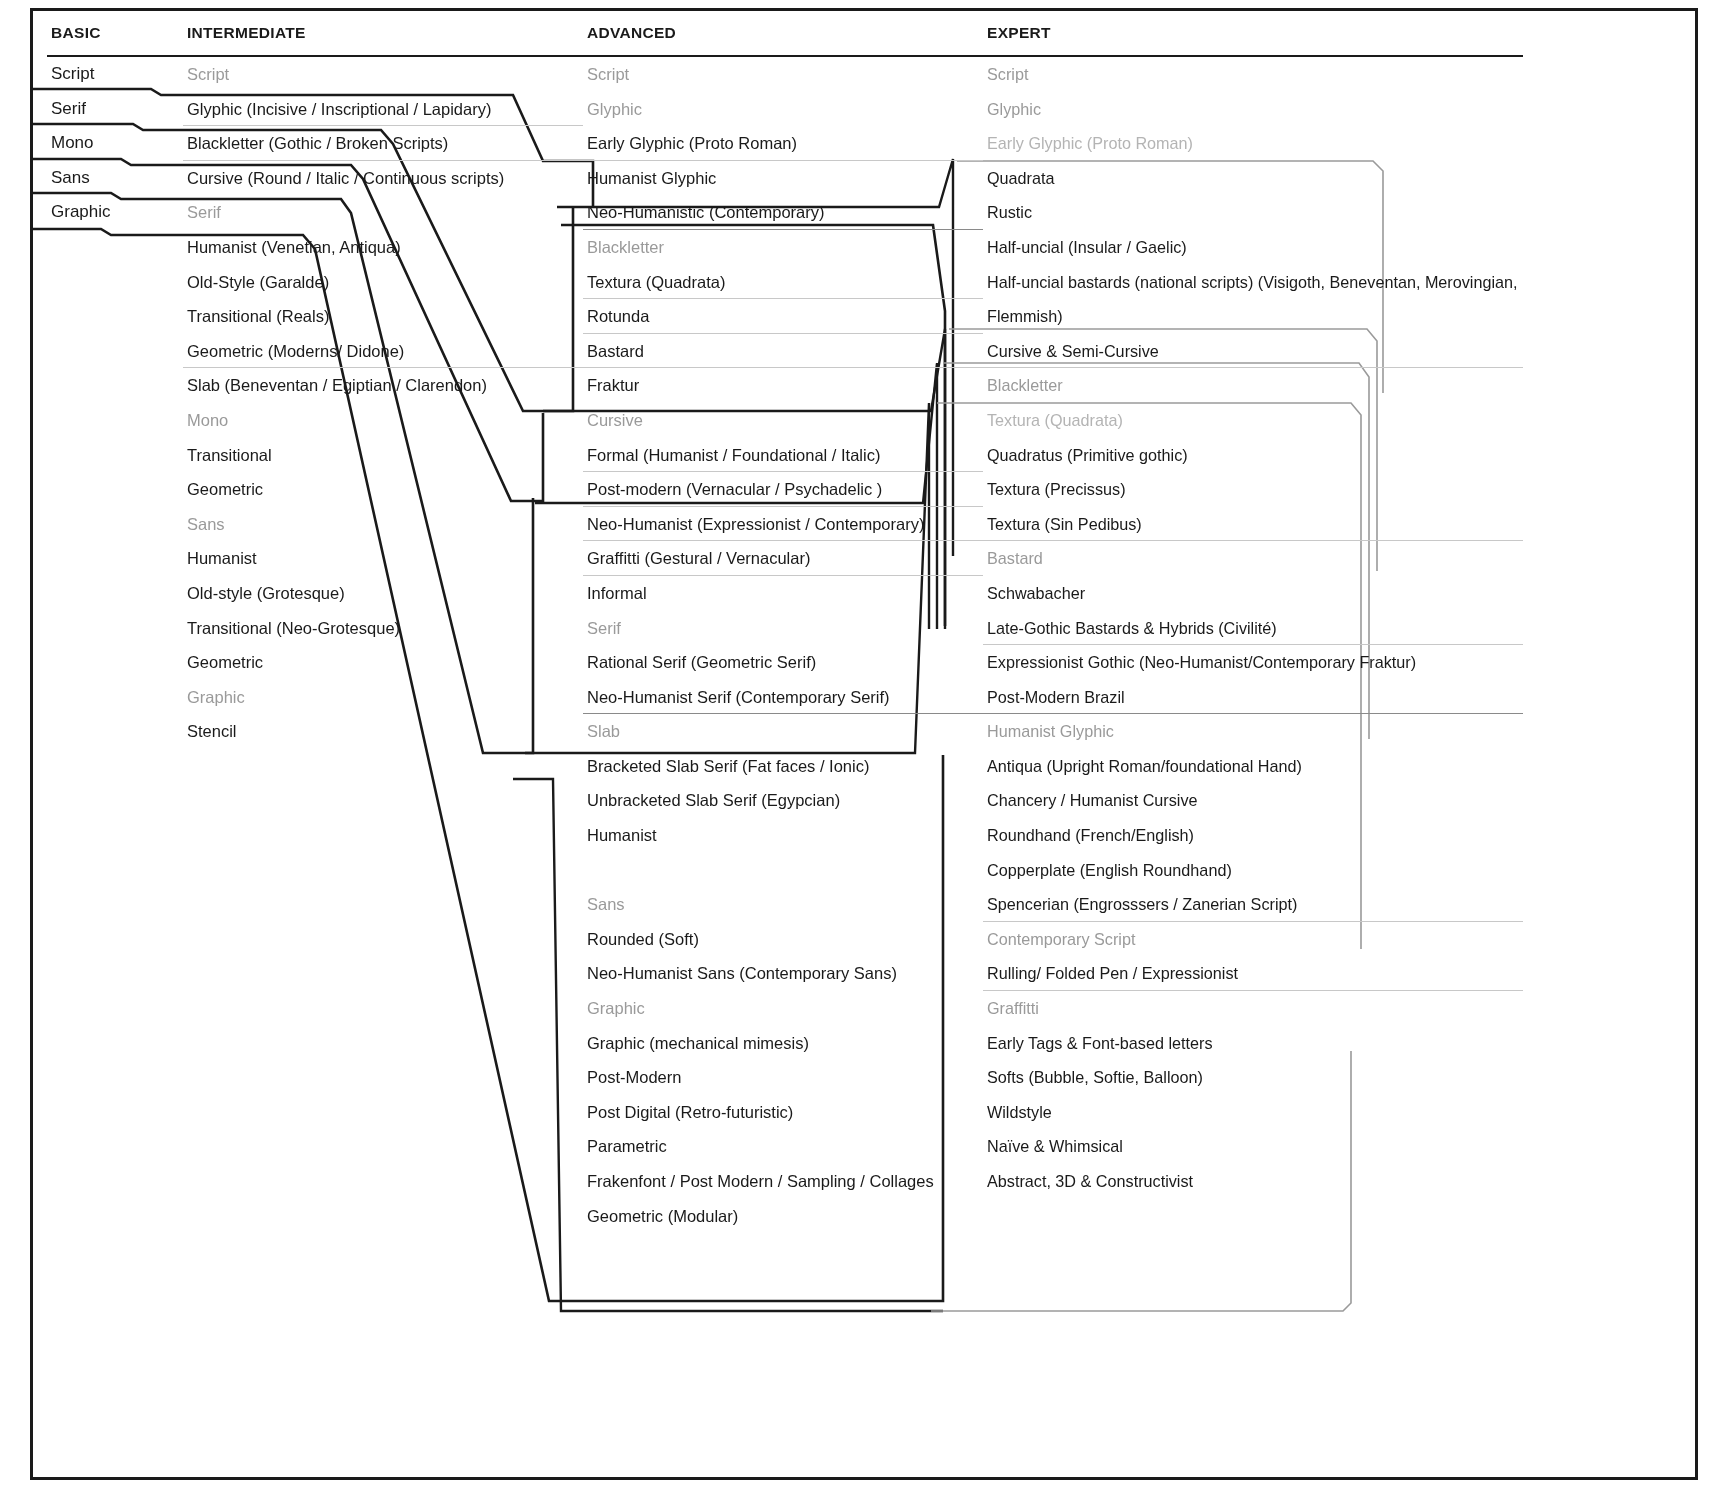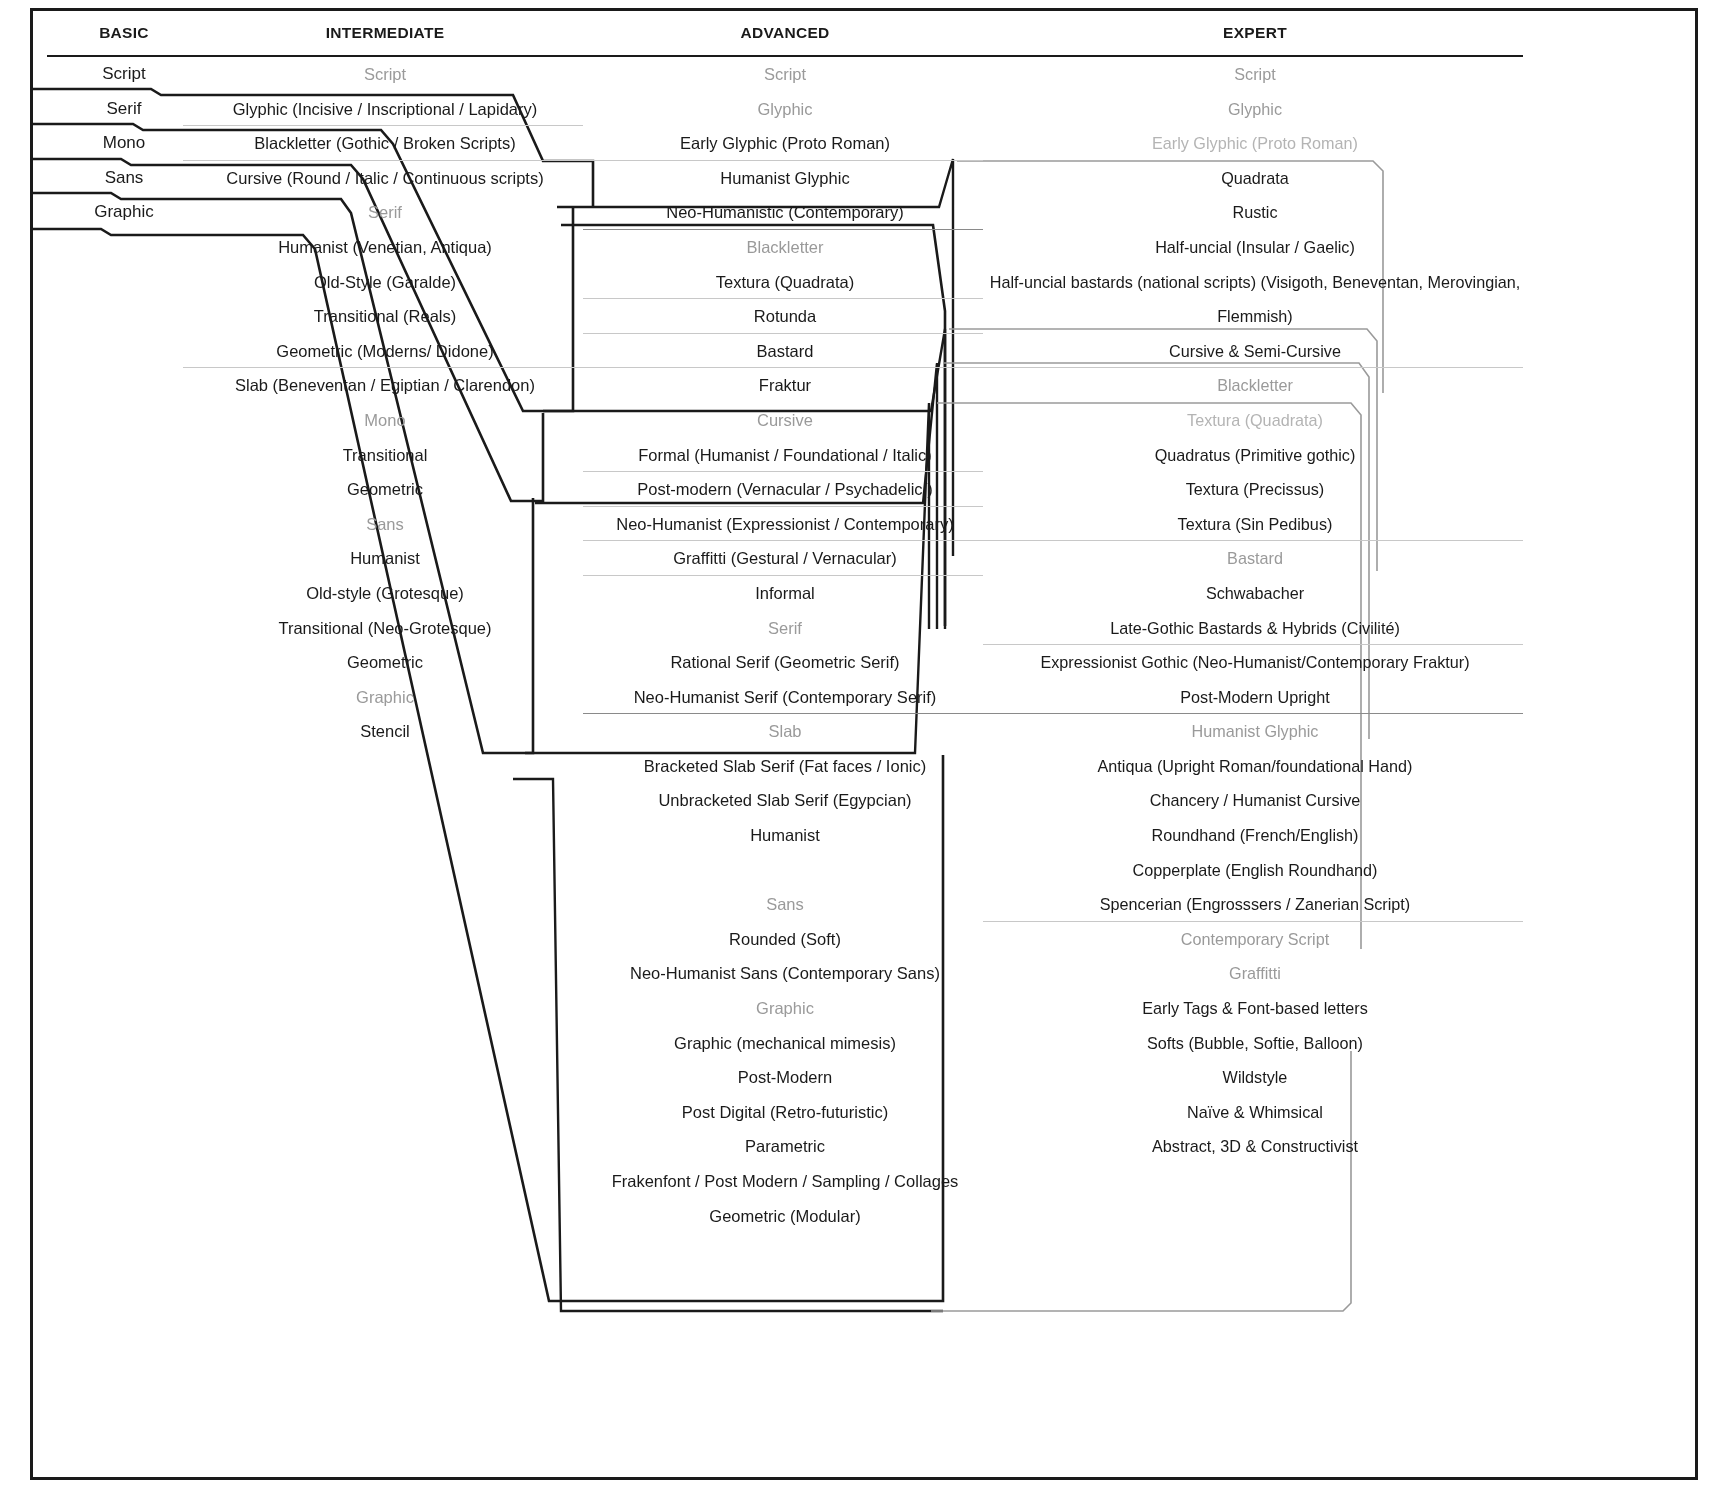--- a/index.html
+++ b/index.html
@@ -17,21 +17,20 @@
     position: absolute;
     left: 30px; top: 8px;
     width: 1668px; height: 1472px;
     border: 3px solid #1a1a1a;
     background: #fff;
   }
   #inner {
     position: absolute;
     left: 0; top: 0; right: 0; bottom: 0;
     padding: 8px;
-    text-align: center;
   }
 
   
   #connectors {
     position: absolute;
     left: 0; top: 0;
     width: 1668px; height: 1472px;
     pointer-events: none;
     z-index: 1;
   }
@@ -246,30 +245,31 @@
       <div class="row group">Blackletter</div>
       <div class="row muted">Textura (Quadrata)</div>
       <div class="row">Quadratus (Primitive gothic)</div>
       <div class="row">Textura (Precissus)</div>
       <div class="row rule-below">Textura (Sin Pedibus)</div>
 
       <div class="row group">Bastard</div>
       <div class="row">Schwabacher</div>
       <div class="row rule-below">Late-Gothic Bastards &amp; Hybrids (Civilité)</div>
       <div class="row">Expressionist Gothic (Neo-Humanist/Contemporary Fraktur)</div>
-      <div class="row rule-below rule-dark">Post-Modern Upright</div>
+      <div class="row rule-below rule-dark">Post-Modern Brazil</div>
 
       <div class="row group">Humanist Glyphic</div>
       <div class="row">Antiqua (Upright Roman/foundational Hand)</div>
       <div class="row">Chancery / Humanist Cursive</div>
       <div class="row">Roundhand (French/English)</div>
       <div class="row">Copperplate (English Roundhand)</div>
       <div class="row rule-below">Spencerian (Engrosssers / Zanerian Script)</div>
 
       <div class="row group">Contemporary Script</div>
+      <div class="row rule-below">Rulling/ Folded Pen / Expressionist</div>
 
       <div class="row group">Graffitti</div>
       <div class="row">Early Tags &amp; Font-based letters</div>
       <div class="row">Softs (Bubble, Softie, Balloon)</div>
       <div class="row">Wildstyle</div>
       <div class="row">Naïve &amp; Whimsical</div>
       <div class="row">Abstract, 3D &amp; Constructivist</div>
     </div>
 
   </div>

